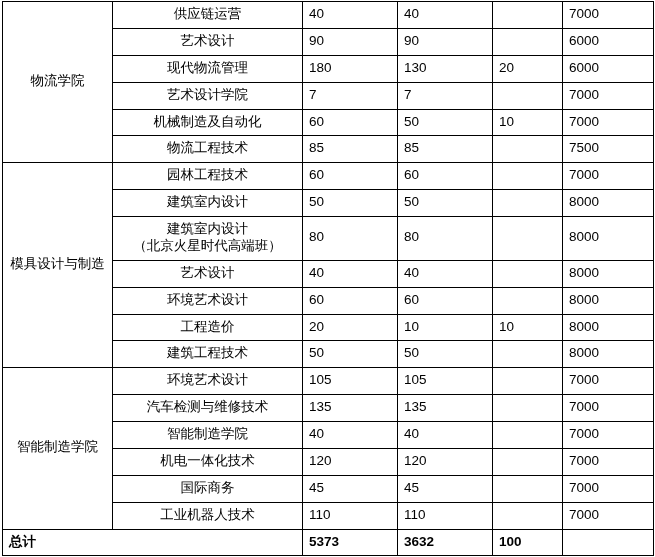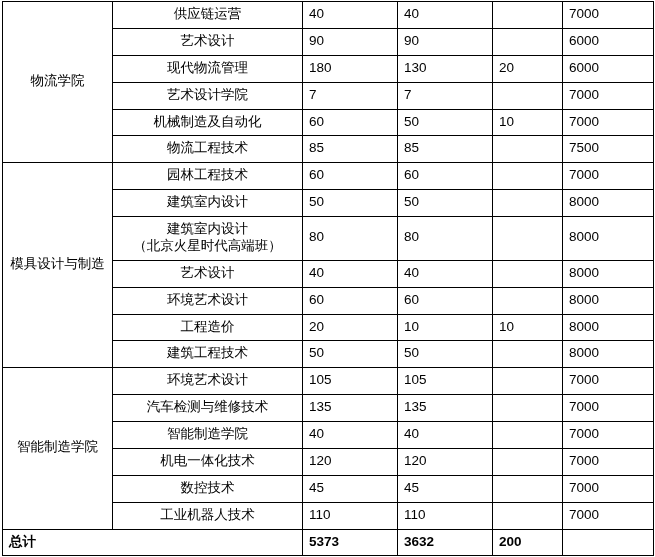--- a/index.html
+++ b/index.html
@@ -199,35 +199,35 @@
           <td class="num">7000</td>
         </tr>
         <tr>
           <td class="major major-multiline">机电一体化技术</td>
           <td class="num">120</td>
           <td class="num">120</td>
           <td class="num blank"></td>
           <td class="num">7000</td>
         </tr>
         <tr>
-          <td class="major major-multiline">数控技术</td>
+          <td class="major major-multiline">国际商务</td>
           <td class="num">45</td>
           <td class="num">45</td>
           <td class="num blank"></td>
           <td class="num">7000</td>
         </tr>
         <tr>
           <td class="major major-multiline">工业机器人技术</td>
           <td class="num">110</td>
           <td class="num">110</td>
           <td class="num blank"></td>
           <td class="num">7000</td>
         </tr>
         <tr class="total">
           <td class="total-label" colspan="2">总计</td>
           <td class="num">5373</td>
           <td class="num">3632</td>
-          <td class="num">200</td>
+          <td class="num">100</td>
           <td class="num blank"></td>
         </tr>
       </tbody>
   </table>
 </div>
 
 </body></html>

